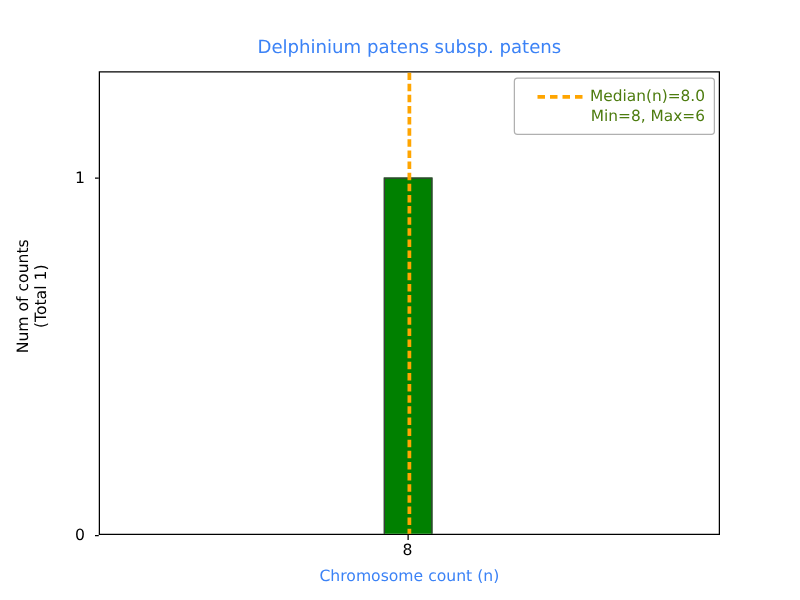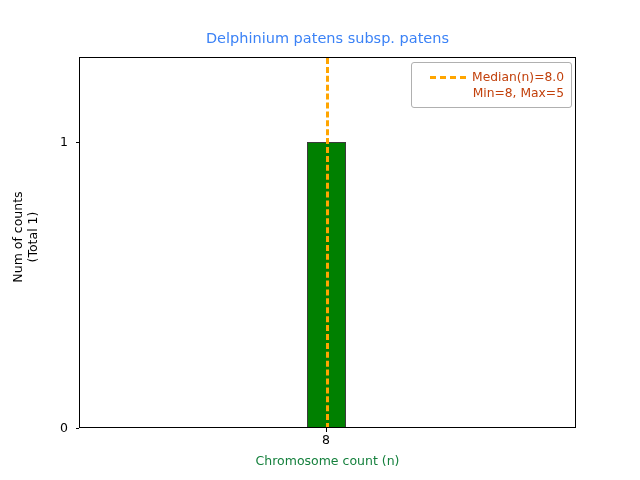--- a/index.html
+++ b/index.html
@@ -93,21 +93,21 @@
 
   
   #xlabel {
     position: absolute;
     left: 79px;
     top: 454px;
     width: 497px;
     text-align: center;
     font-size: 12.5px;
     line-height: 14px;
-    color: #15803d;
+    color: #3b82f6;
   }
 
   #ylabel-wrap {
     position: absolute;
     left: 0px;
     top: 0px;
     width: 70px;
     height: 480px;
     pointer-events: none;
   }
@@ -154,21 +154,21 @@
     position: absolute;
     left: 0;
     top: 5px;
     width: 36px;
     height: 0;
     border-top: 3.2px dashed #ffa500;
   }
   .legend-text {
     font-size: 12.3px;
     line-height: 16px;
-    color: #c2410c;
+    color: #4d7c0f;
     text-align: right;
     white-space: nowrap;
   }
   .legend-row-2 {
     display: flex;
     justify-content: flex-end;
     padding-left: 42px;
   }
 </style>
 </head>
@@ -201,17 +201,17 @@
     <div id="ylabel">Num of counts
 (Total 1)</div>
   </div>
 
   <div id="legend">
     <div class="legend-row">
       <span class="legend-sample"></span>
       <span class="legend-text">Median(n)=8.0</span>
     </div>
     <div class="legend-row-2">
-      <span class="legend-text">Min=8, Max=5</span>
+      <span class="legend-text">Min=8, Max=6</span>
     </div>
   </div>
 
 </div>
 
 </body></html>

